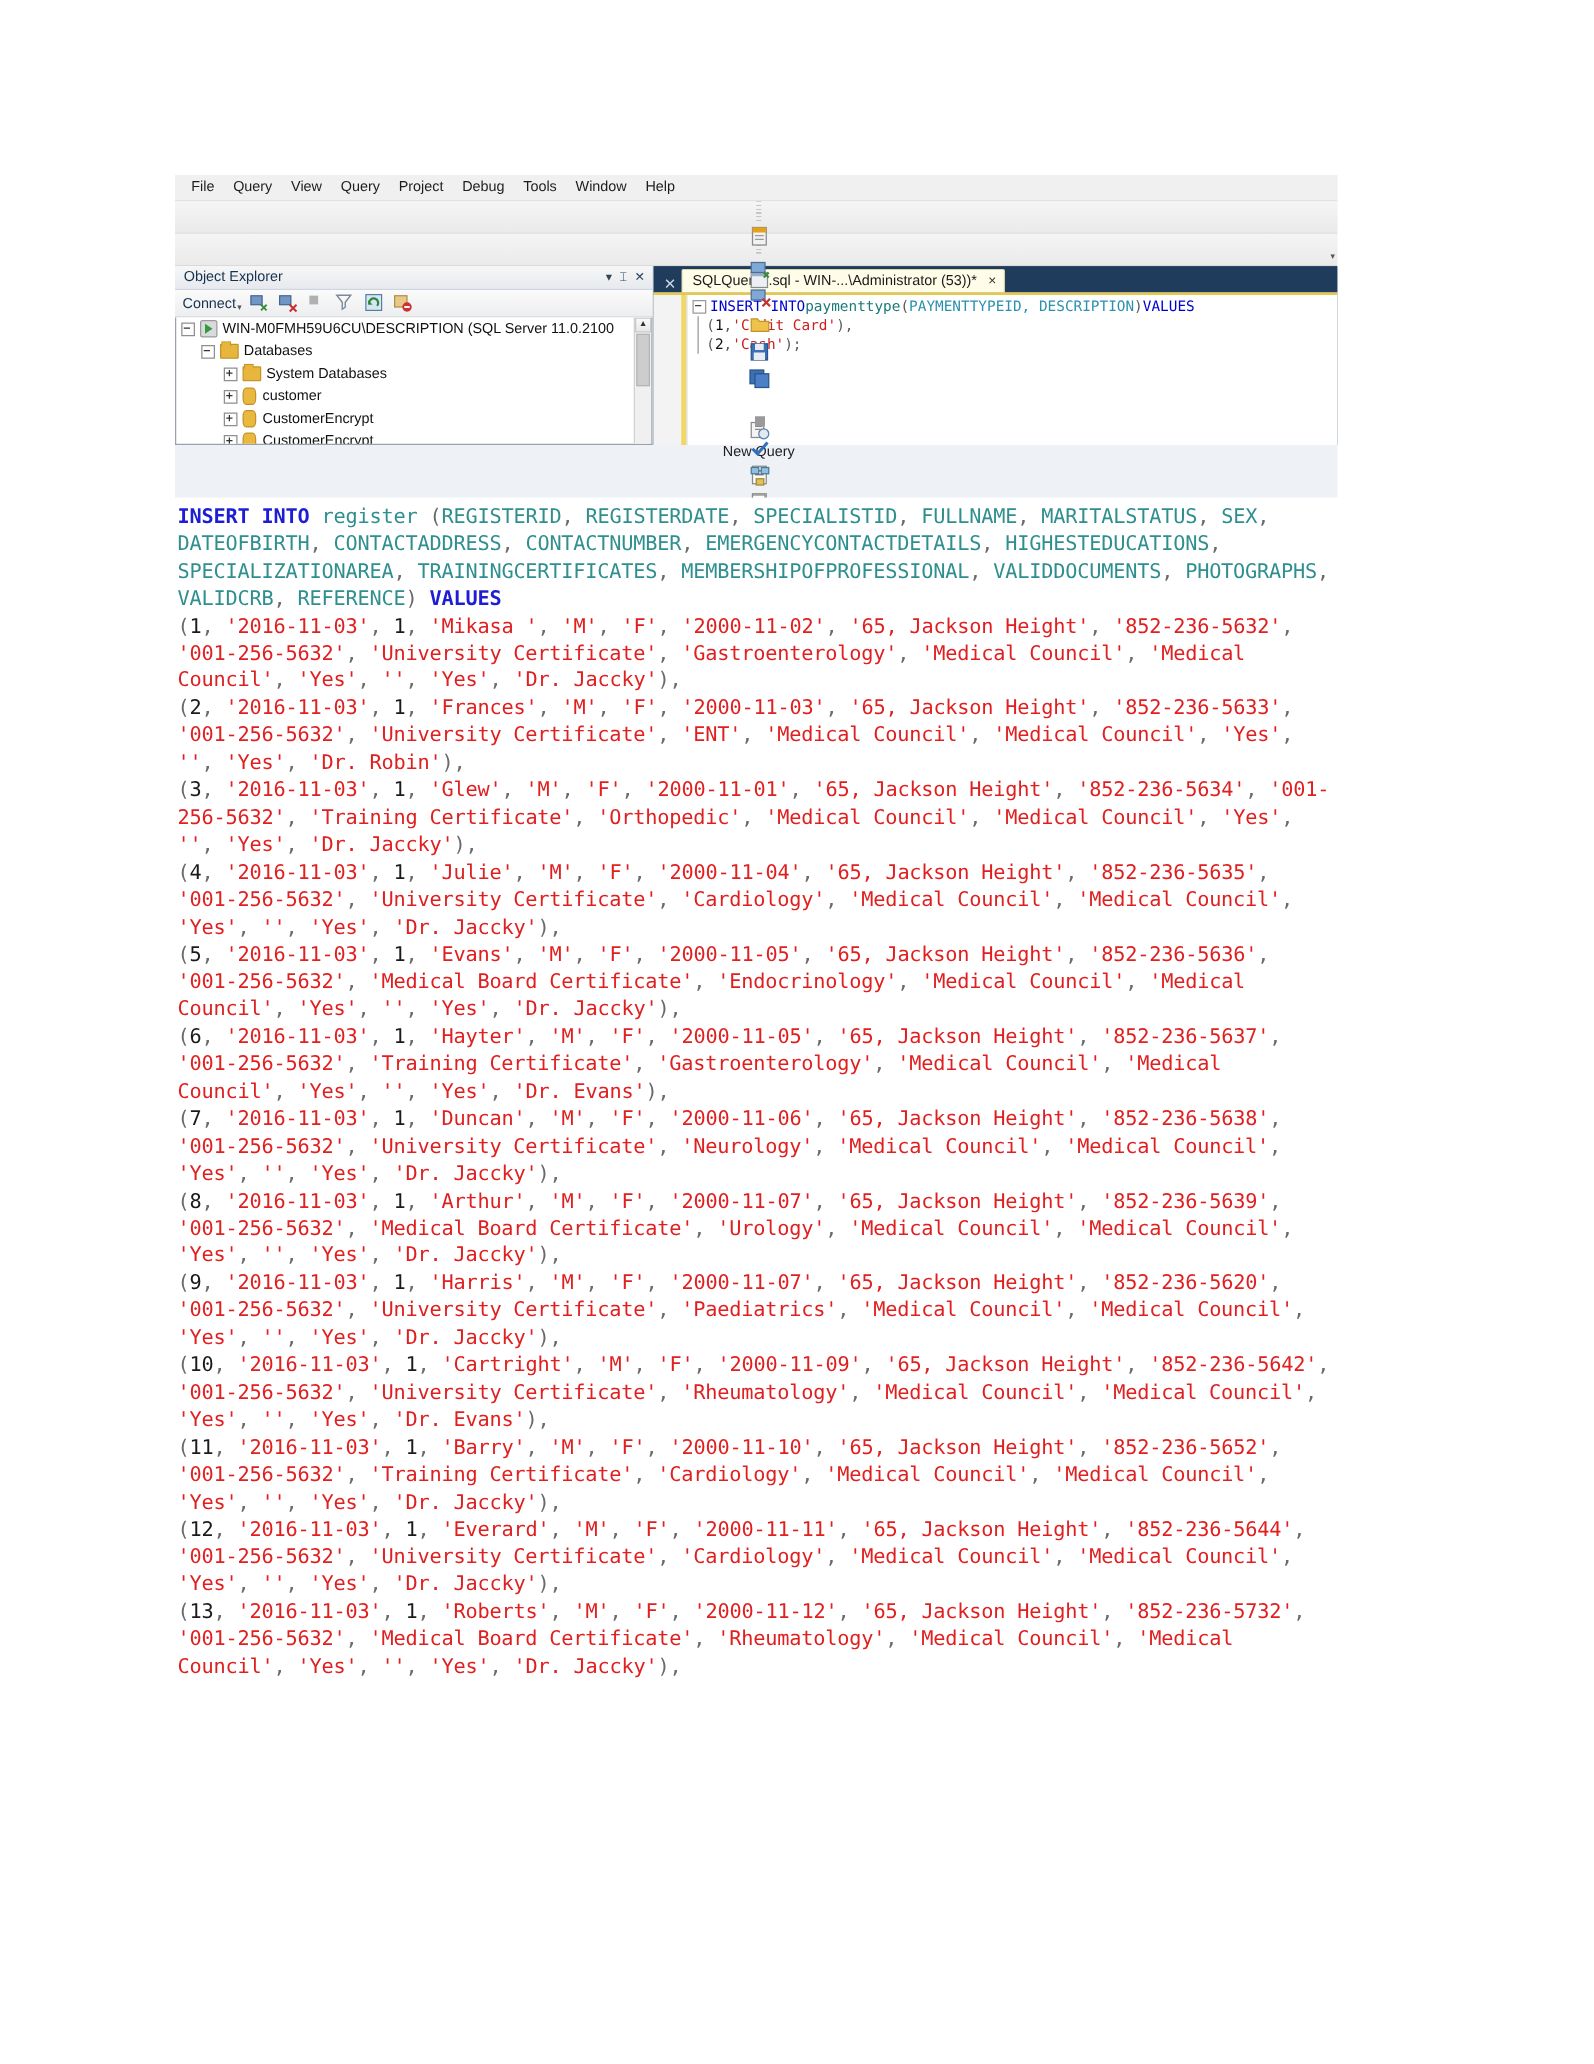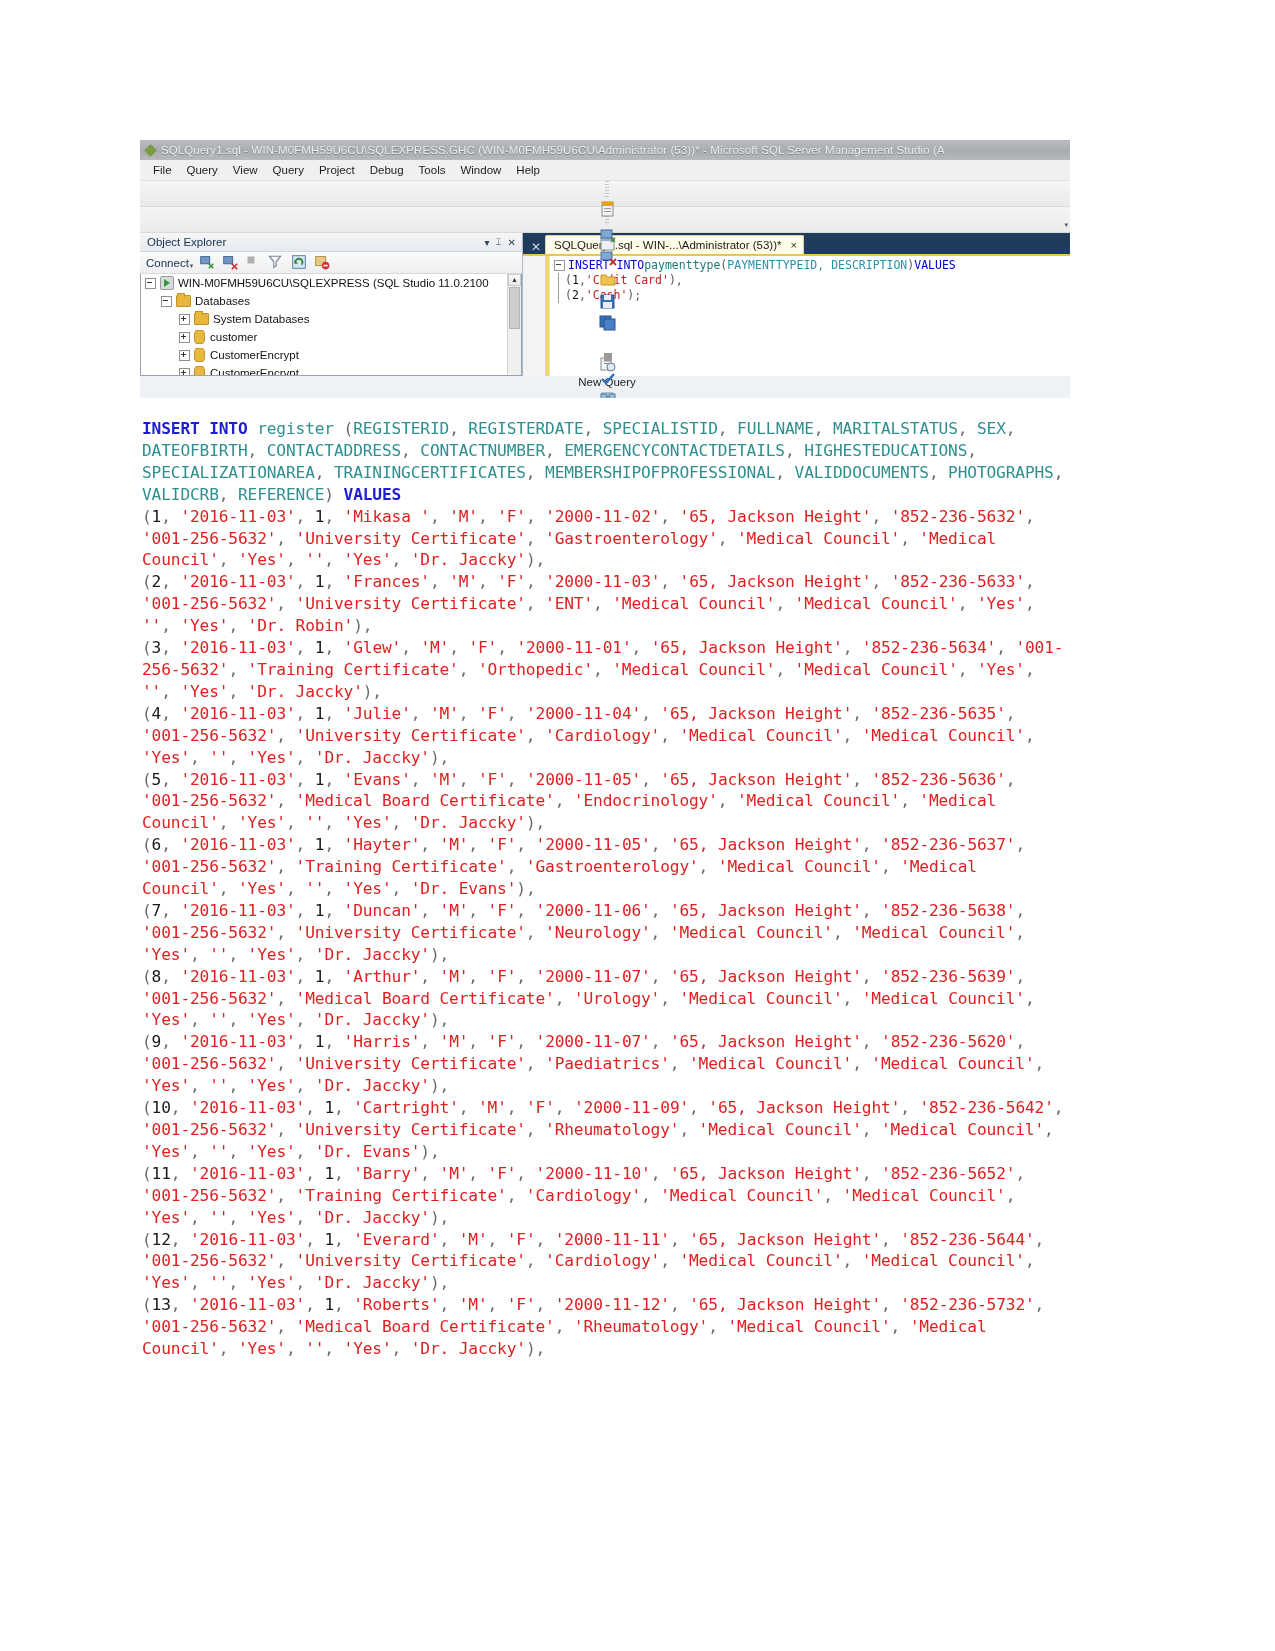--- a/index.html
+++ b/index.html
@@ -254,45 +254,41 @@
   .tbl{color:#1d7a7a;}
   .col{color:#2b91af;}
   .str{color:#cc2020;}
   .pun{color:#5a5a5a;}
   .num{color:#111;}
 
   
   .doc {
     position: absolute;
     left: 142px;
-    top: 418px;
+    top: 402px;
     width: 930px;
     font-family: "DejaVu Sans Mono", "Liberation Mono", monospace;
     font-size: 16.2px;
     line-height: 21.9px;
     letter-spacing: -0.15px;
     white-space: pre-wrap;
     word-break: break-word;
   }
   .doc .k { color: #1d1dd6; font-weight: bold; }
   .doc .t { color: #2f8f8f; }
   .doc .c { color: #2f8f8f; }
   .doc .s { color: #e02020; }
   .doc .p { color: #6a6a6a; }
   .doc .n { color: #1a1a1a; }
 </style>
 </head>
 <body>
 
 <div class="ssms">
 
-  <div class="titlebar">
-    <span class="tb-icon"></span>
-    <span class="tb-text">SQLQuery1.sql - WIN-M0FMH59U6CU\SQLEXPRESS.GHC (WIN-M0FMH59U6CU\Administrator (53))* - Microsoft SQL Server Management Studio (A</span>
-  </div>
 
   <div class="menubar">
     <span class="mi">File</span>
     <span class="mi">Query</span>
     <span class="mi">View</span>
     <span class="mi">Query</span>
     <span class="mi">Project</span>
     <span class="mi">Debug</span>
     <span class="mi">Tools</span>
     <span class="mi">Window</span>
@@ -620,21 +616,21 @@
               <rect x="3" y="4" width="11" height="10" fill="#e8c88a" stroke="#a88a3a"></rect>
               <circle cx="14" cy="14" r="4.2" fill="#d03030"></circle>
               <path d="M11.6 14h4.8" stroke="#fff" stroke-width="1.8"></path>
             </svg>
         </span>
       </div>
       <div class="oe-tree">
         <div class="tnode" style="padding-left:4px;">
           <span class="exp"></span>
           <span class="srvicon"></span>
-          <span>WIN-M0FMH59U6CU\SQLEXPRESS (SQL Studio 11.0.2100</span>
+          <span>WIN-M0FMH59U6CU\DESCRIPTION (SQL Server 11.0.2100</span>
         </div>
         <div class="tnode" style="padding-left:20px;">
           <span class="exp"></span>
           <span class="folder"></span>
           <span>Databases</span>
         </div>
         <div class="tnode" style="padding-left:38px;">
           <span class="exp plus"></span>
           <span class="folder"></span>
           <span>System Databases</span>

